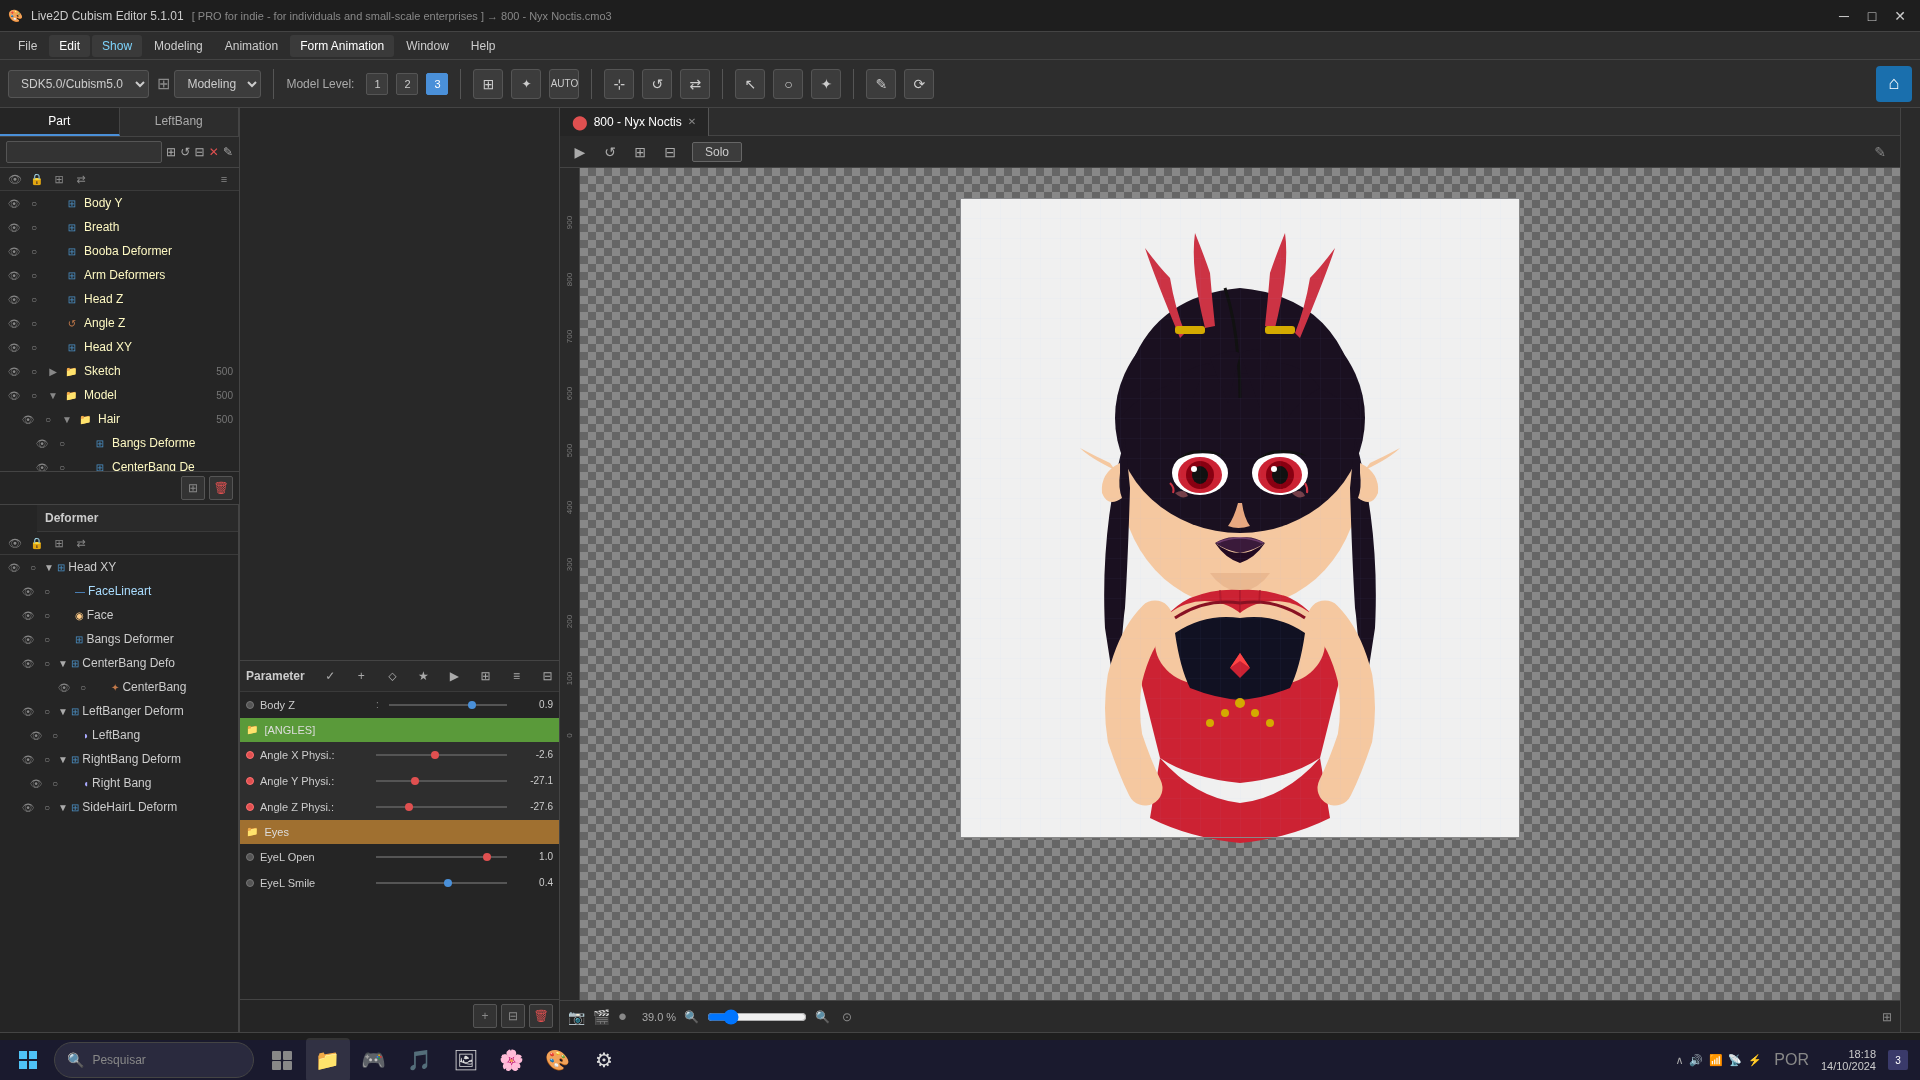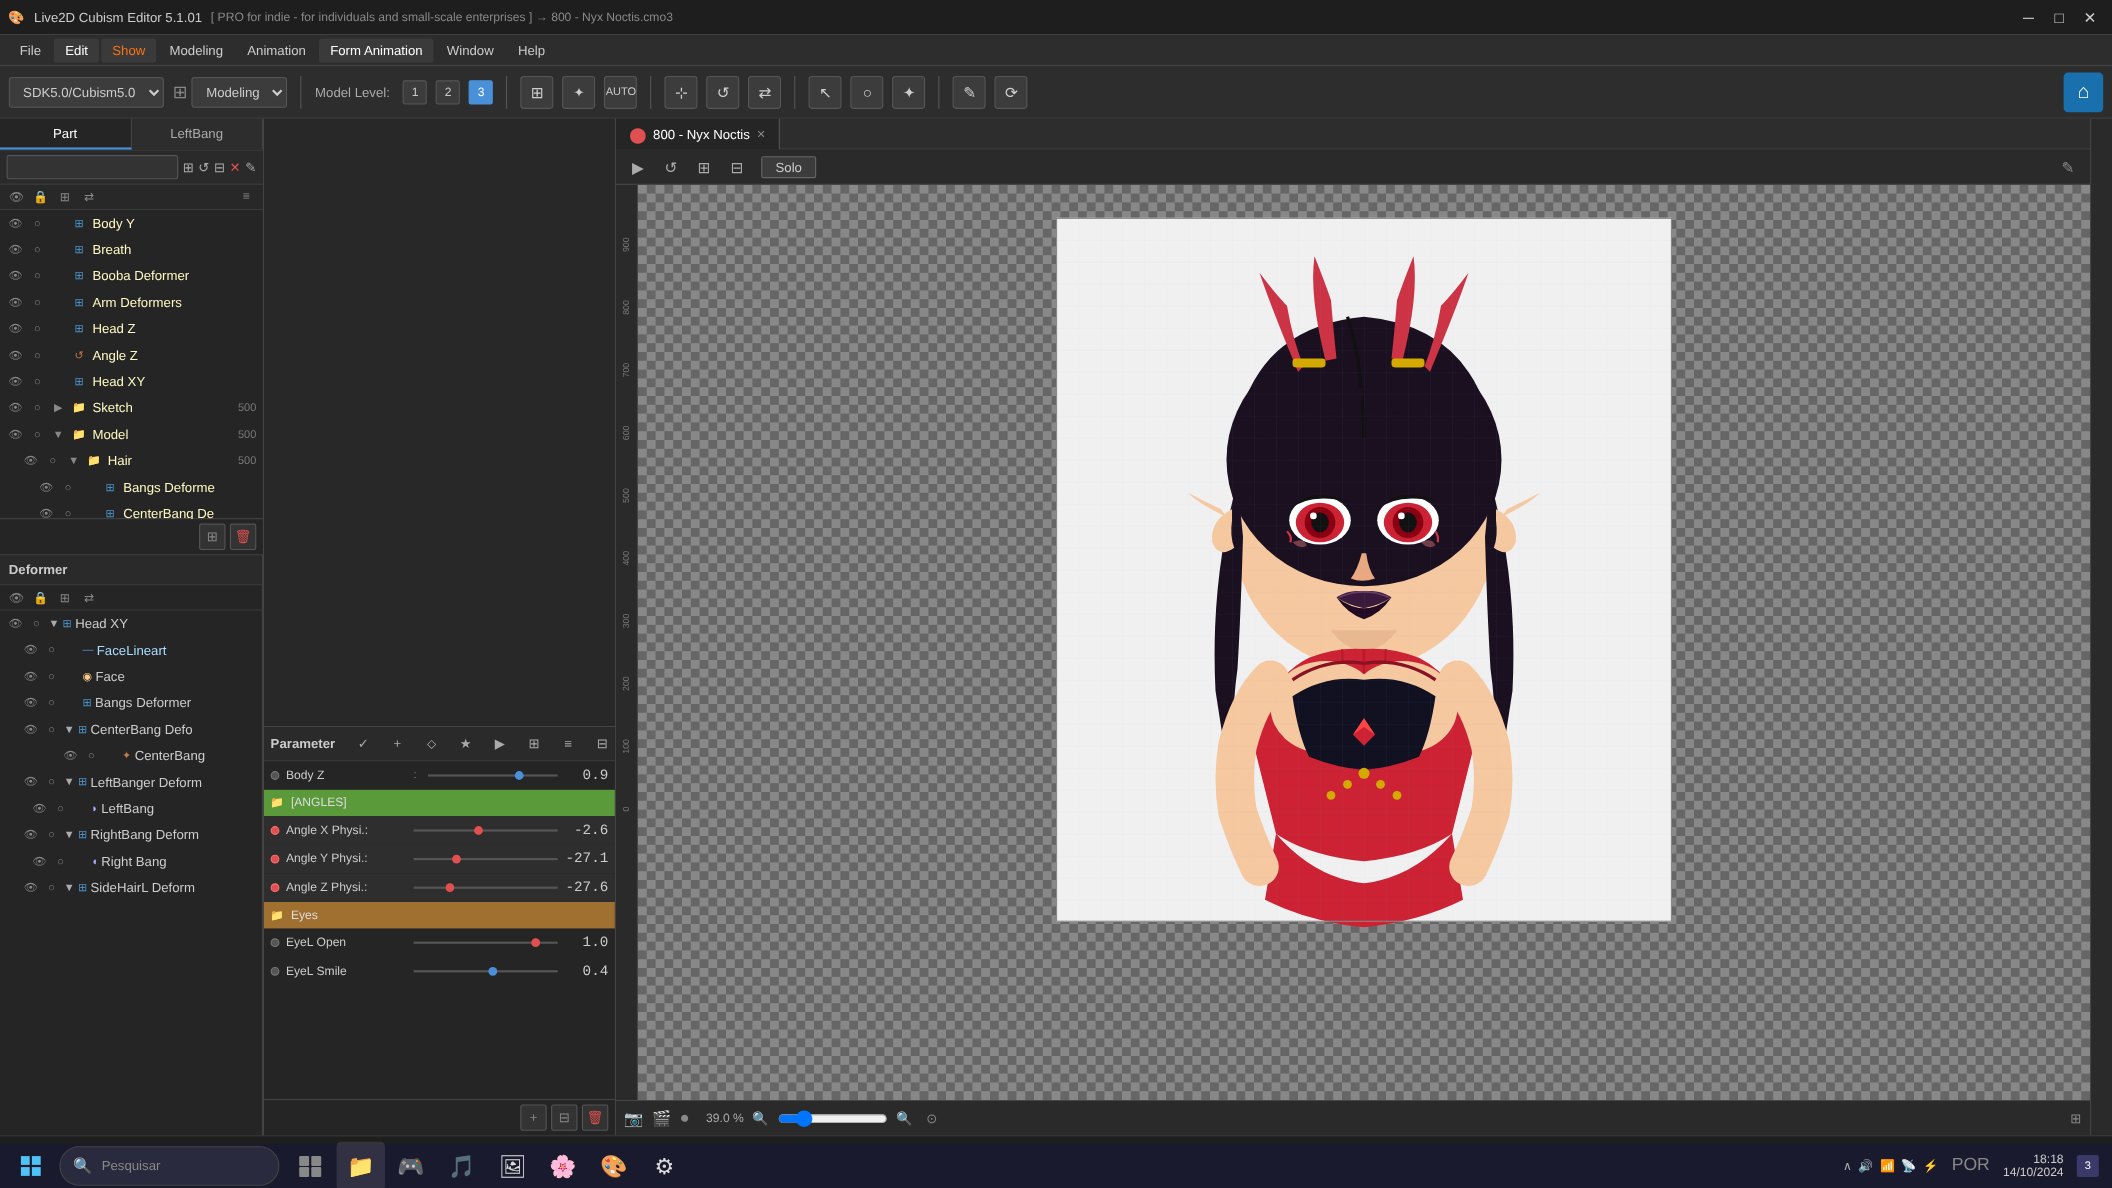--- a/index.html
+++ b/index.html
@@ -56,21 +56,21 @@
     .part-num { font-size: 10px; color: #777; }
     .grid-icon { color: #4a8fc4; font-size: 10px; }
     .rotate-icon { color: #c47a4a; font-size: 10px; }
     
     
     #part-bottom { display: flex; justify-content: flex-end; padding: 4px 6px; gap: 4px; border-top: 1px solid #444; }
     .part-bottom-icon { width: 24px; height: 24px; display: flex; align-items: center; justify-content: center; cursor: pointer; color: #888; border: 1px solid #555; border-radius: 2px; background: #333; }
 
     
     #deformer-panel { background: #252525; border-right: 1px solid #444; border-top: 1px solid #444; display: flex; flex-direction: column; }
-    #deformer-header { padding: 6px 8px; font-size: 12px; color: #ccc; font-weight: bold; border-bottom: 1px solid #3a3a3a; background: #2a2a2a; display: flex; align-items: center; justify-content: space-between; }
+    #deformer-header { padding: 6px 8px; font-size: 12px; color: #ccc; font-weight: bold; border-bottom: 1px solid #3a3a3a; background: #2a2a2a; display: flex; align-items: center; justify-content: space-between; margin-left: 37px; }
     #deformer-vis-row { display: flex; align-items: center; padding: 2px 6px; gap: 4px; border-bottom: 1px solid #3a3a3a; }
     #deformer-list { flex: 1; overflow-y: auto; }
     .deformer-item { display: flex; align-items: center; padding: 3px 6px; gap: 3px; height: 24px; cursor: pointer; }
     .deformer-name { font-size: 12px; color: #ccc; }
     .deformer-name.highlighted { color: #aaddff; }
     .indent1 { margin-left: 14px; }
     .indent2 { margin-left: 28px; }
     
     
     #middle-panel { width: 320px; background: #282828; border-right: 1px solid #444; display: flex; flex-direction: column; }
@@ -86,21 +86,21 @@
     .param-tb-icon { width: 22px; height: 22px; display: flex; align-items: center; justify-content: center; cursor: pointer; color: #aaa; font-size: 12px; }
     #param-list { flex: 1; overflow-y: auto; }
     .param-item { display: flex; align-items: center; padding: 3px 6px; gap: 6px; height: 26px; }
     .param-dot { width: 8px; height: 8px; border-radius: 50%; background: #555; border: 1px solid #777; flex-shrink: 0; }
     .param-dot.red { background: #e05050; border-color: #ff7070; }
     .param-name { flex: 0 0 110px; font-size: 11px; color: #ccc; white-space: nowrap; overflow: hidden; text-overflow: ellipsis; }
     .param-slider-area { flex: 1; position: relative; height: 14px; }
     .param-slider-track { position: absolute; top: 50%; left: 0; right: 0; height: 2px; background: #555; transform: translateY(-50%); }
     .param-slider-thumb { position: absolute; top: 50%; width: 8px; height: 8px; background: #4a90d9; border-radius: 50%; transform: translate(-50%, -50%); }
     .param-slider-thumb.red { background: #e05050; }
-    .param-value { width: 40px; text-align: right; font-size: 13px; color: #ccc; font-family: Liberation Mono, monospace; }
+    .param-value { width: 40px; text-align: right; font-size: 10px; color: #ccc; }
     .param-section { padding: 3px 6px; font-size: 11px; color: #ddd; display: flex; align-items: center; gap: 6px; height: 24px; cursor: pointer; }
     .param-section.angles { background: #5a9a3a; }
     .param-section.eyes { background: #a07030; }
     #param-bottom { display: flex; justify-content: flex-end; padding: 4px 6px; gap: 4px; border-top: 1px solid #444; }
     
     
     #canvas-area { flex: 1; background: #1a1a1a; display: flex; flex-direction: column; position: relative; }
     #canvas-tabs { display: flex; align-items: center; background: #2d2d2d; border-bottom: 1px solid #444; height: 28px; }
     .canvas-tab { display: flex; align-items: center; padding: 0 12px; gap: 6px; height: 28px; background: #3a3a3a; border-right: 1px solid #555; cursor: pointer; font-size: 12px; color: #ccc; }
     .canvas-tab.active { background: #252525; color: #fff; }
@@ -149,21 +149,21 @@
   <div id="titlebar-controls">
     <span>─</span>
     <span>□</span>
     <span class="close">✕</span>
   </div>
 </div>
 
 <div id="menubar">
   <span class="menu-item">File</span>
   <span class="menu-item" style="background:#3a3a3a; color:#fff;">Edit</span>
-  <span class="menu-item" style="background:#3a3a3a; color:#f97316;">Show</span>
+  <span class="menu-item" style="background:#3a3a3a; color:#7dd3fc;">Show</span>
   <span class="menu-item">Modeling</span>
   <span class="menu-item">Animation</span>
   <span class="menu-item" style="background:#3a3a3a; color:#fff;">Form Animation</span>
   <span class="menu-item">Window</span>
   <span class="menu-item">Help</span>
 </div>
 
 <div id="toolbar">
   <select class="toolbar-dropdown">
     <option>SDK5.0/Cubism5.0</option>

